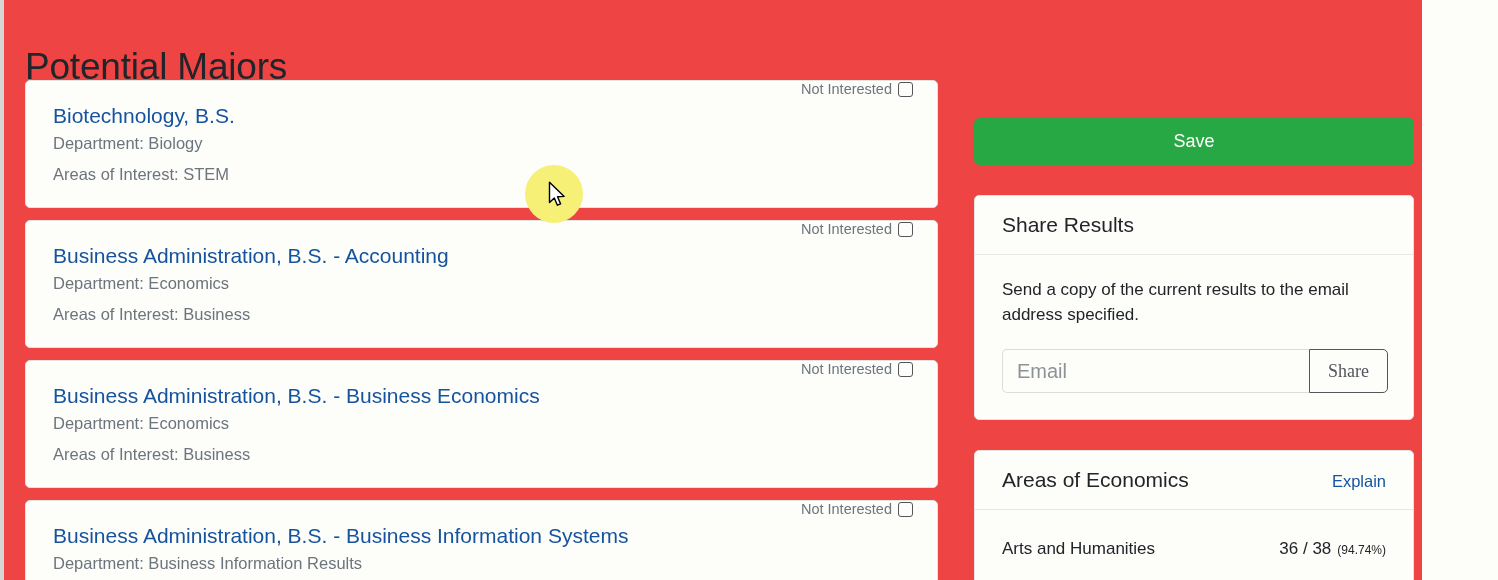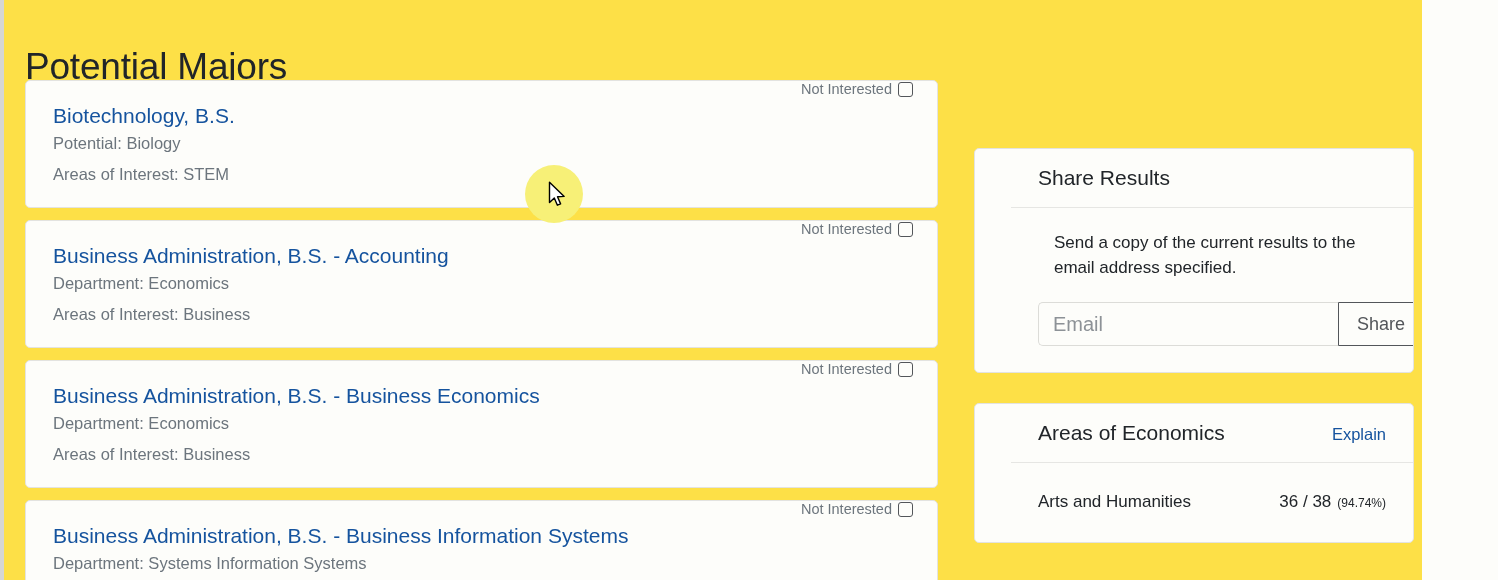--- a/index.html
+++ b/index.html
@@ -9,21 +9,21 @@
     overflow: hidden;
     background: #fdfdfa;
     font-family: "Liberation Sans", sans-serif;
     color: #212529;
   }
 
   #page {
     position: relative;
     width: 1422px;
     height: 580px;
-    background: #fde047;
+    background: #ef4444;
     overflow: hidden;
   }
 
   
   .edge-strip {
     position: absolute;
     left: 0; top: 0;
     width: 4px; height: 580px;
     background: #d6d6d4;
   }
@@ -130,21 +130,20 @@
     padding: 0;
   }
 
   .panel {
     width: 440px;
     background: #fdfdfa;
     border: 1px solid #e3e3e0;
     border-radius: 5px;
     margin-top: 30px;
     overflow: hidden;
-    padding-left: 36px;
   }
 
   .panel-header {
     padding: 15px 27px 16px 27px;
     border-bottom: 1px solid #e6e6e3;
     display: flex;
     align-items: baseline;
     justify-content: space-between;
   }
   .panel-header-title {
@@ -161,21 +160,21 @@
   }
 
   .panel-body {
     padding: 22px 27px 26px 27px;
   }
 
   .share-text {
     font-size: 17px;
     line-height: 25px;
     color: #212529;
-    margin: 0 0 22px 16px;
+    margin: 0 0 22px 0;
   }
 
   .input-group {
     display: flex;
     width: 386px;
     height: 44px;
   }
   .email-input {
     flex: 1;
     height: 44px;
@@ -193,21 +192,21 @@
 
   .share-button {
     height: 44px;
     padding: 0 18px;
     border: 1.5px solid #53565a;
     border-radius: 0 5px 5px 0;
     background: #fdfdfa;
     color: #53565a;
     font-size: 18px;
     cursor: pointer;
-    font-family: Liberation Sans, sans-serif;
+    font-family: Liberation Serif, serif;
     line-height: 40px;
   }
 
   .interest-row {
     display: flex;
     align-items: baseline;
     justify-content: space-between;
     font-size: 17px;
     line-height: 26px;
     color: #212529;
@@ -251,21 +250,21 @@
   <div class="edge-strip"></div>
 
   <div class="container">
 
     <h1 class="page-title">Potential Majors</h1>
 
     <div class="majors-col">
 
       <div class="major-card">
         <a class="major-title">Biotechnology, B.S.</a>
-        <div class="major-meta">Potential: Biology</div>
+        <div class="major-meta">Department: Biology</div>
         <div class="major-meta second">Areas of Interest: STEM</div>
         <div class="not-interested">
           <span class="ni-label">Not Interested</span>
           <span class="ni-checkbox"></span>
         </div>
       </div>
 
       <div class="major-card">
         <a class="major-title">Business Administration, B.S. - Accounting</a>
         <div class="major-meta">Department: Economics</div>
@@ -281,32 +280,33 @@
         <div class="major-meta">Department: Economics</div>
         <div class="major-meta second">Areas of Interest: Business</div>
         <div class="not-interested">
           <span class="ni-label">Not Interested</span>
           <span class="ni-checkbox"></span>
         </div>
       </div>
 
       <div class="major-card">
         <a class="major-title">Business Administration, B.S. - Business Information Systems</a>
-        <div class="major-meta">Department: Systems Information Systems</div>
+        <div class="major-meta">Department: Business Information Results</div>
         <div class="major-meta second"></div>
         <div class="not-interested">
           <span class="ni-label">Not Interested</span>
           <span class="ni-checkbox"></span>
         </div>
       </div>
 
     </div>
 
     <div class="side-col">
 
+      <button class="save-button">Save</button>
 
       <div class="panel">
         <div class="panel-header">
           <span class="panel-header-title">Share Results</span>
         </div>
         <div class="panel-body">
           <p class="share-text">Send a copy of the current results to the email address specified.</p>
           <div class="input-group">
             <input class="email-input" type="text" placeholder="Email" style="">
             <button class="share-button">Share</button>

